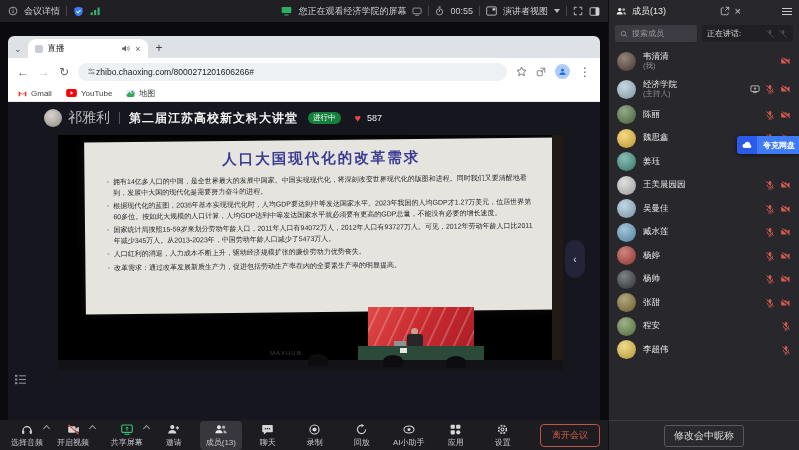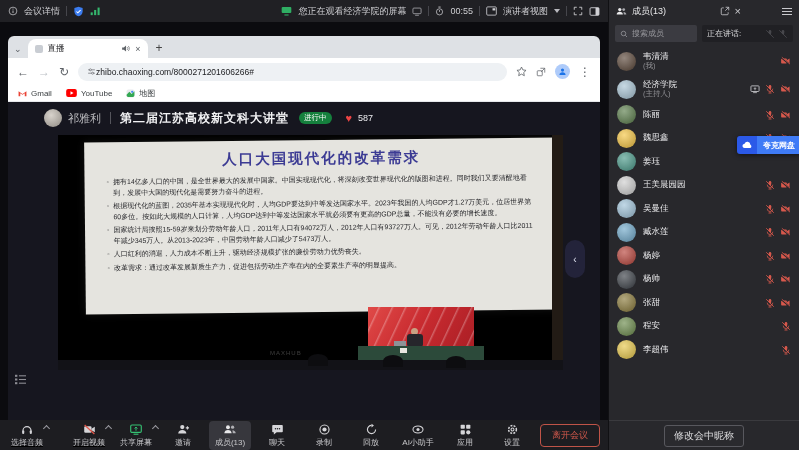--- a/index.html
+++ b/index.html
@@ -32,21 +32,21 @@
            padding:0 9px;box-sizing:border-box;font-size:8.5px;color:#202124;}
   .chravatar{width:15px;height:15px;border-radius:50%;background:#aecbfa;display:flex;align-items:center;justify-content:center;}
   .bbar{height:17px;background:#fff;border-bottom:1px solid #e6e8eb;display:flex;align-items:center;
         padding:0 10px;box-sizing:border-box;gap:14px;font-size:8px;color:#3c4043;}
   .bkm{display:flex;align-items:center;gap:4px;}
 
   
   .page{position:relative;height:318px;background:#16161f;}
   .pheader{display:flex;align-items:center;gap:6px;padding:7px 0 0 36px;}
   .pavatar{width:18px;height:18px;border-radius:50%;background:radial-gradient(circle at 40% 35%,#d8d3cc,#8f8a83);}
-  .pname{font-size:11px;color:#b9b9bd;text-align:right;}
+  .pname{font-size:14px;color:#b9b9bd;text-align:right;}
   .pdiv{width:1px;height:12px;background:#55555c;margin:0 3px;}
   .ptitle{font-size:12px;font-weight:bold;color:#f2f2f4;letter-spacing:1px;}
   .badge{font-size:7.5px;color:#fff;background:#15803d;border-radius:6px;padding:1px 5px;margin-left:4px;}
   .heart{color:#ee4545;font-size:11px;margin-left:8px;}
   .likes{font-size:9px;color:#ededf0;}
 
   .video{position:absolute;left:50px;top:33px;width:505px;height:235px;background:#000;overflow:hidden;}
   .slide{position:absolute;left:27px;top:5px;width:474px;height:172px;background:#e5e4df;
          transform:rotate(-0.6deg);box-shadow:0 0 10px rgba(255,255,255,.07);
          padding:9px 18px 0;box-sizing:border-box;}
@@ -98,21 +98,21 @@
   .quark .qc{width:20px;background:#2b59e8;display:flex;align-items:center;justify-content:center;}
   .quark .ql{background:#3f7bf6;display:flex;align-items:center;padding:0 6px;font-size:8px;font-weight:bold;color:#fff;white-space:nowrap;}
   .pfoot{position:absolute;left:0;right:0;bottom:0;height:29px;border-top:1px solid #3a3a3e;
          display:flex;align-items:center;justify-content:center;}
   .rename{background:#2a2a2e;border:1px solid #58585e;border-radius:3px;color:#dcdcde;
           font-size:10px;padding:3px 9px;font-family:inherit;}
 
   
   .toolbar{position:absolute;left:0;top:420px;width:608px;height:30px;background:#1d1d21;
            display:flex;align-items:center;padding:0 6px;box-sizing:border-box;}
-  #tb-left{display:flex;gap:20px;text-decoration:underline;}
+  #tb-left{display:flex;gap:4px;}
   #tb-center{display:flex;gap:5px;justify-content:space-between;}
   #tb-sp1{flex:1.1;} #tb-sp2{flex:1.5;}
   .tbi{position:relative;min-width:36px;display:flex;flex-direction:column;align-items:center;
        gap:1px;padding:2px 3px;border-radius:4px;}
   .tbi.active{background:#37373d;}
   .tbi .lbl{font-size:8px;color:#c8c8cb;white-space:nowrap;}
   .chev{position:absolute;top:5px;right:-1px;width:4px;height:4px;
         border-top:1px solid #9a9aa0;border-right:1px solid #9a9aa0;transform:rotate(-45deg);}
   .leave{border:1px solid #c05448;color:#d4594c;background:transparent;border-radius:4px;
          font-size:9px;padding:4px 11px;margin-right:2px;font-family:inherit;white-space:nowrap;}

